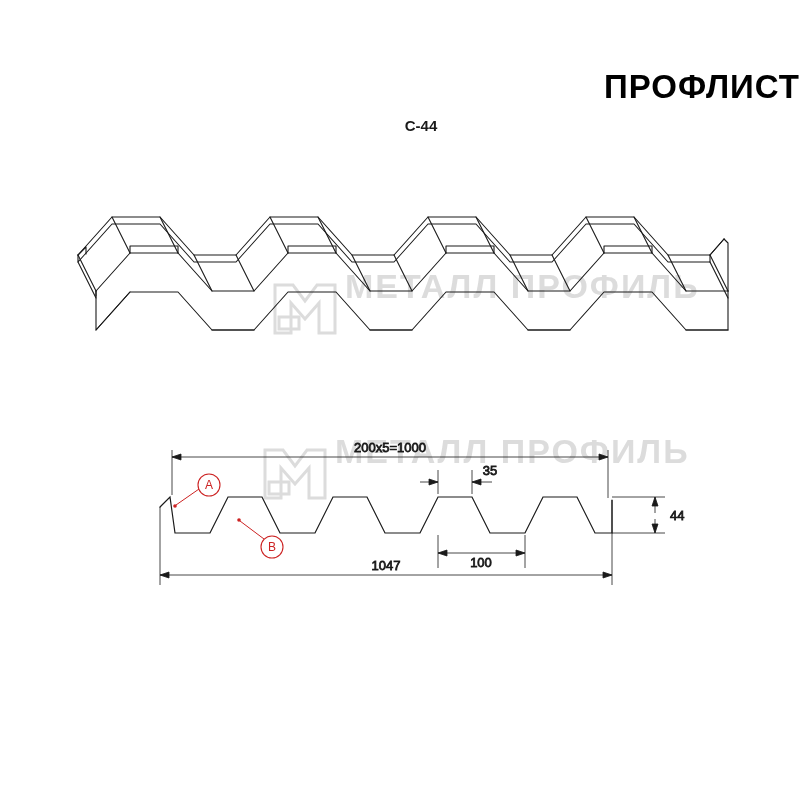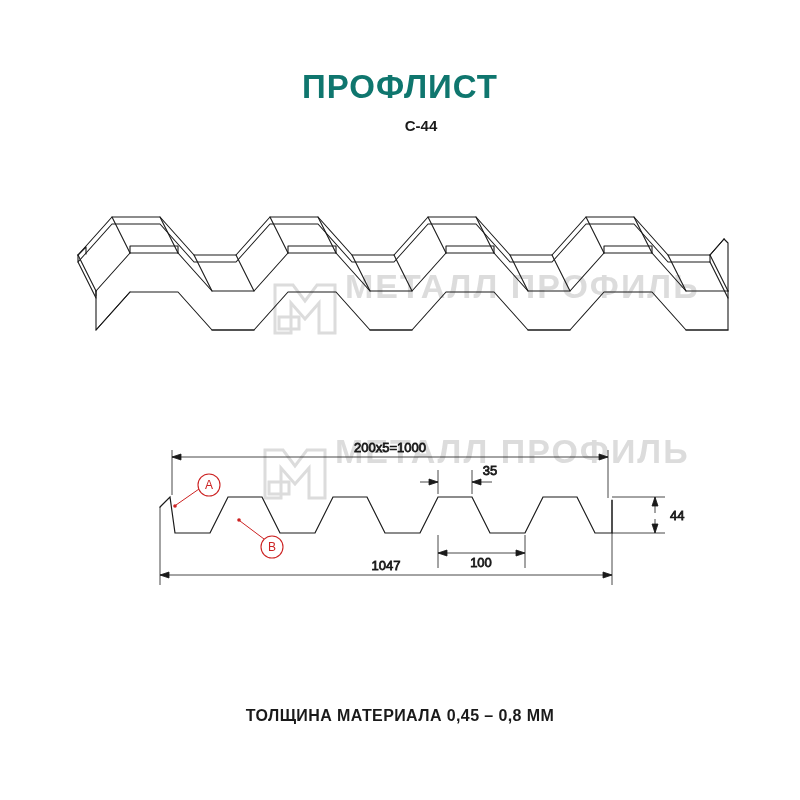--- a/index.html
+++ b/index.html
@@ -18,25 +18,25 @@
   .page {
     position: relative;
     width: 800px;
     height: 800px;
   }
   .title {
     position: absolute;
     top: 68px;
     left: 0;
     width: 800px;
-    text-align: center;
+    text-align: right;
     font-size: 33px;
     font-weight: bold;
     letter-spacing: 1px;
-    color: #0f766e;
+    color: #000000;
   }
   .subtitle {
     position: absolute;
     top: 117px;
     left: 0;
     width: 800px;
     text-align: center;
     font-size: 15px;
     font-weight: bold;
     color: #1a1a1a;
@@ -226,15 +226,14 @@
 
     <g>
       <circle cx="272" cy="547" r="11" fill="none" stroke="#cc2222" stroke-width="1.1"></circle>
       <text class="callout-text" x="272" y="551" text-anchor="middle">B</text>
       <path d="M264,539 L240,521" stroke="#cc2222" stroke-width="1" fill="none"></path>
       <circle cx="239" cy="520" r="1.8" fill="#cc2222"></circle>
     </g>
 
   </svg>
 
-  <div class="footer-note">ТОЛЩИНА МАТЕРИАЛА 0,45 – 0,8 ММ</div>
 
 </div>
 
 </body></html>

